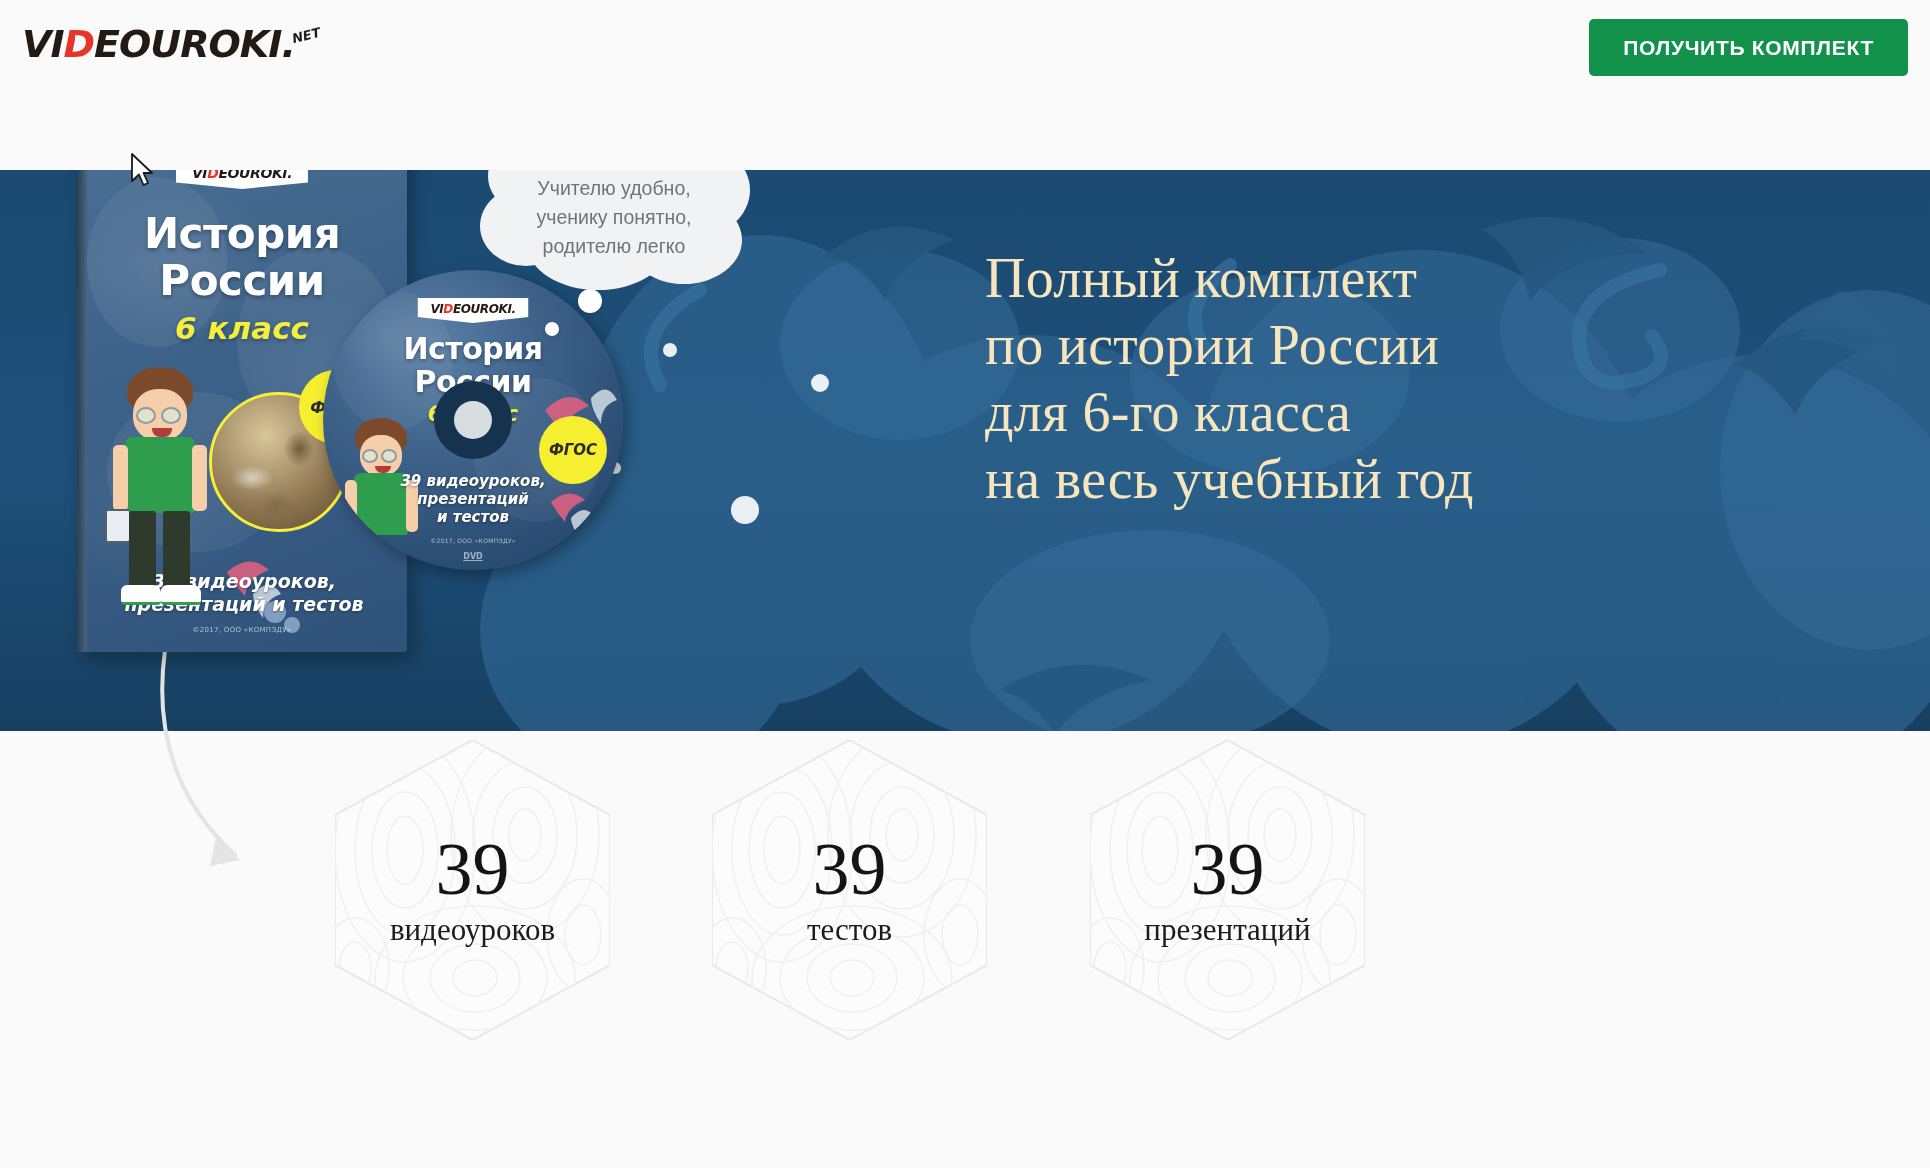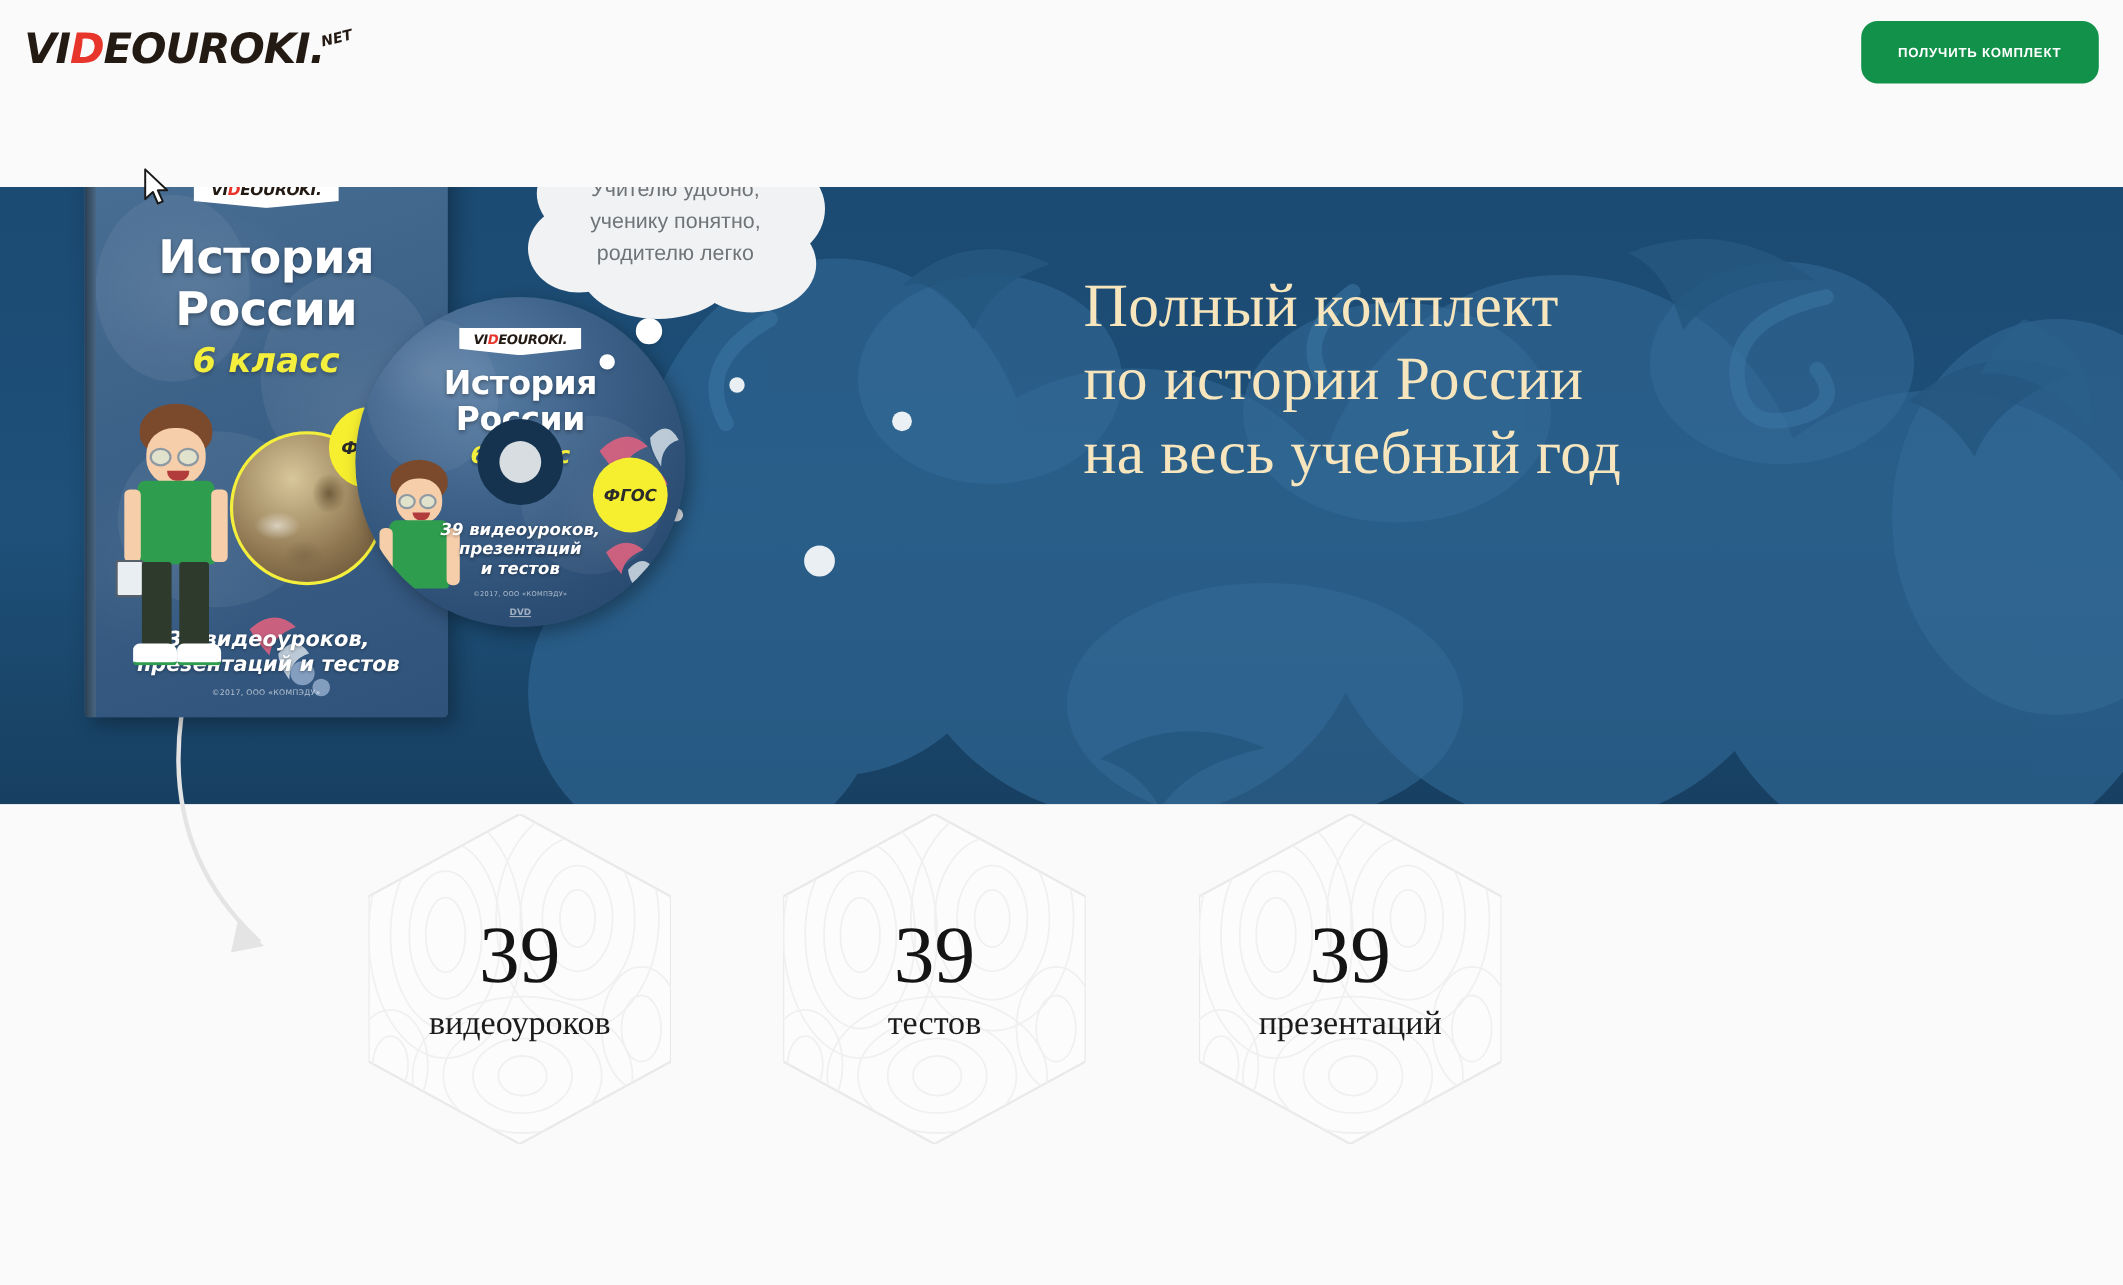--- a/index.html
+++ b/index.html
@@ -93,25 +93,25 @@
   }
 
   .cta-top {
     position: absolute;
     right: 22px;
     top: 19px;
     height: 57px;
     padding: 0 34px;
     background: #12914a;
     border: none;
-    border-radius: 15px;
+    border-radius: 5px;
     color: #ffffff;
     font-family: "Liberation Sans", sans-serif;
     font-weight: 700;
-    font-size: 12px;
+    font-size: 21px;
     letter-spacing: .7px;
     cursor: pointer;
     display: flex;
     align-items: center;
     justify-content: center;
     white-space: nowrap;
   }
 
   
   .hero {
@@ -386,21 +386,21 @@
     position: absolute;
     left: 478px;
     top: 118px;
     width: 272px;
     height: 175px;
     z-index: 35;
   }
   .bubble-text {
     position: absolute;
     left: 0; right: 0;
-    top: 40px;
+    top: 56px;
     text-align: center;
     font-family: "Liberation Sans", sans-serif;
     font-size: 19.5px;
     line-height: 29px;
     color: #6f7479;
     z-index: 3;
   }
   .bub-dot {
     position: absolute;
     border-radius: 50%;
@@ -502,20 +502,21 @@
         <circle cx="670" cy="180" r="7"></circle>
         <circle cx="745" cy="340" r="14"></circle>
         <circle cx="615" cy="298" r="6"></circle>
       </g>
     </svg>
   </div>
 
   <div class="hero-copy">
     <div class="line">Полный комплект</div>
     <div class="line">по истории России</div>
+    <div class="line">для 6-го класса</div>
     <div class="line">на весь учебный год</div>
   </div>
 
   <div class="packshot">
 
     <div class="box">
       <div class="box-bg"></div>
       <div class="box-spine"></div>
       <div class="box-top"></div>
 

